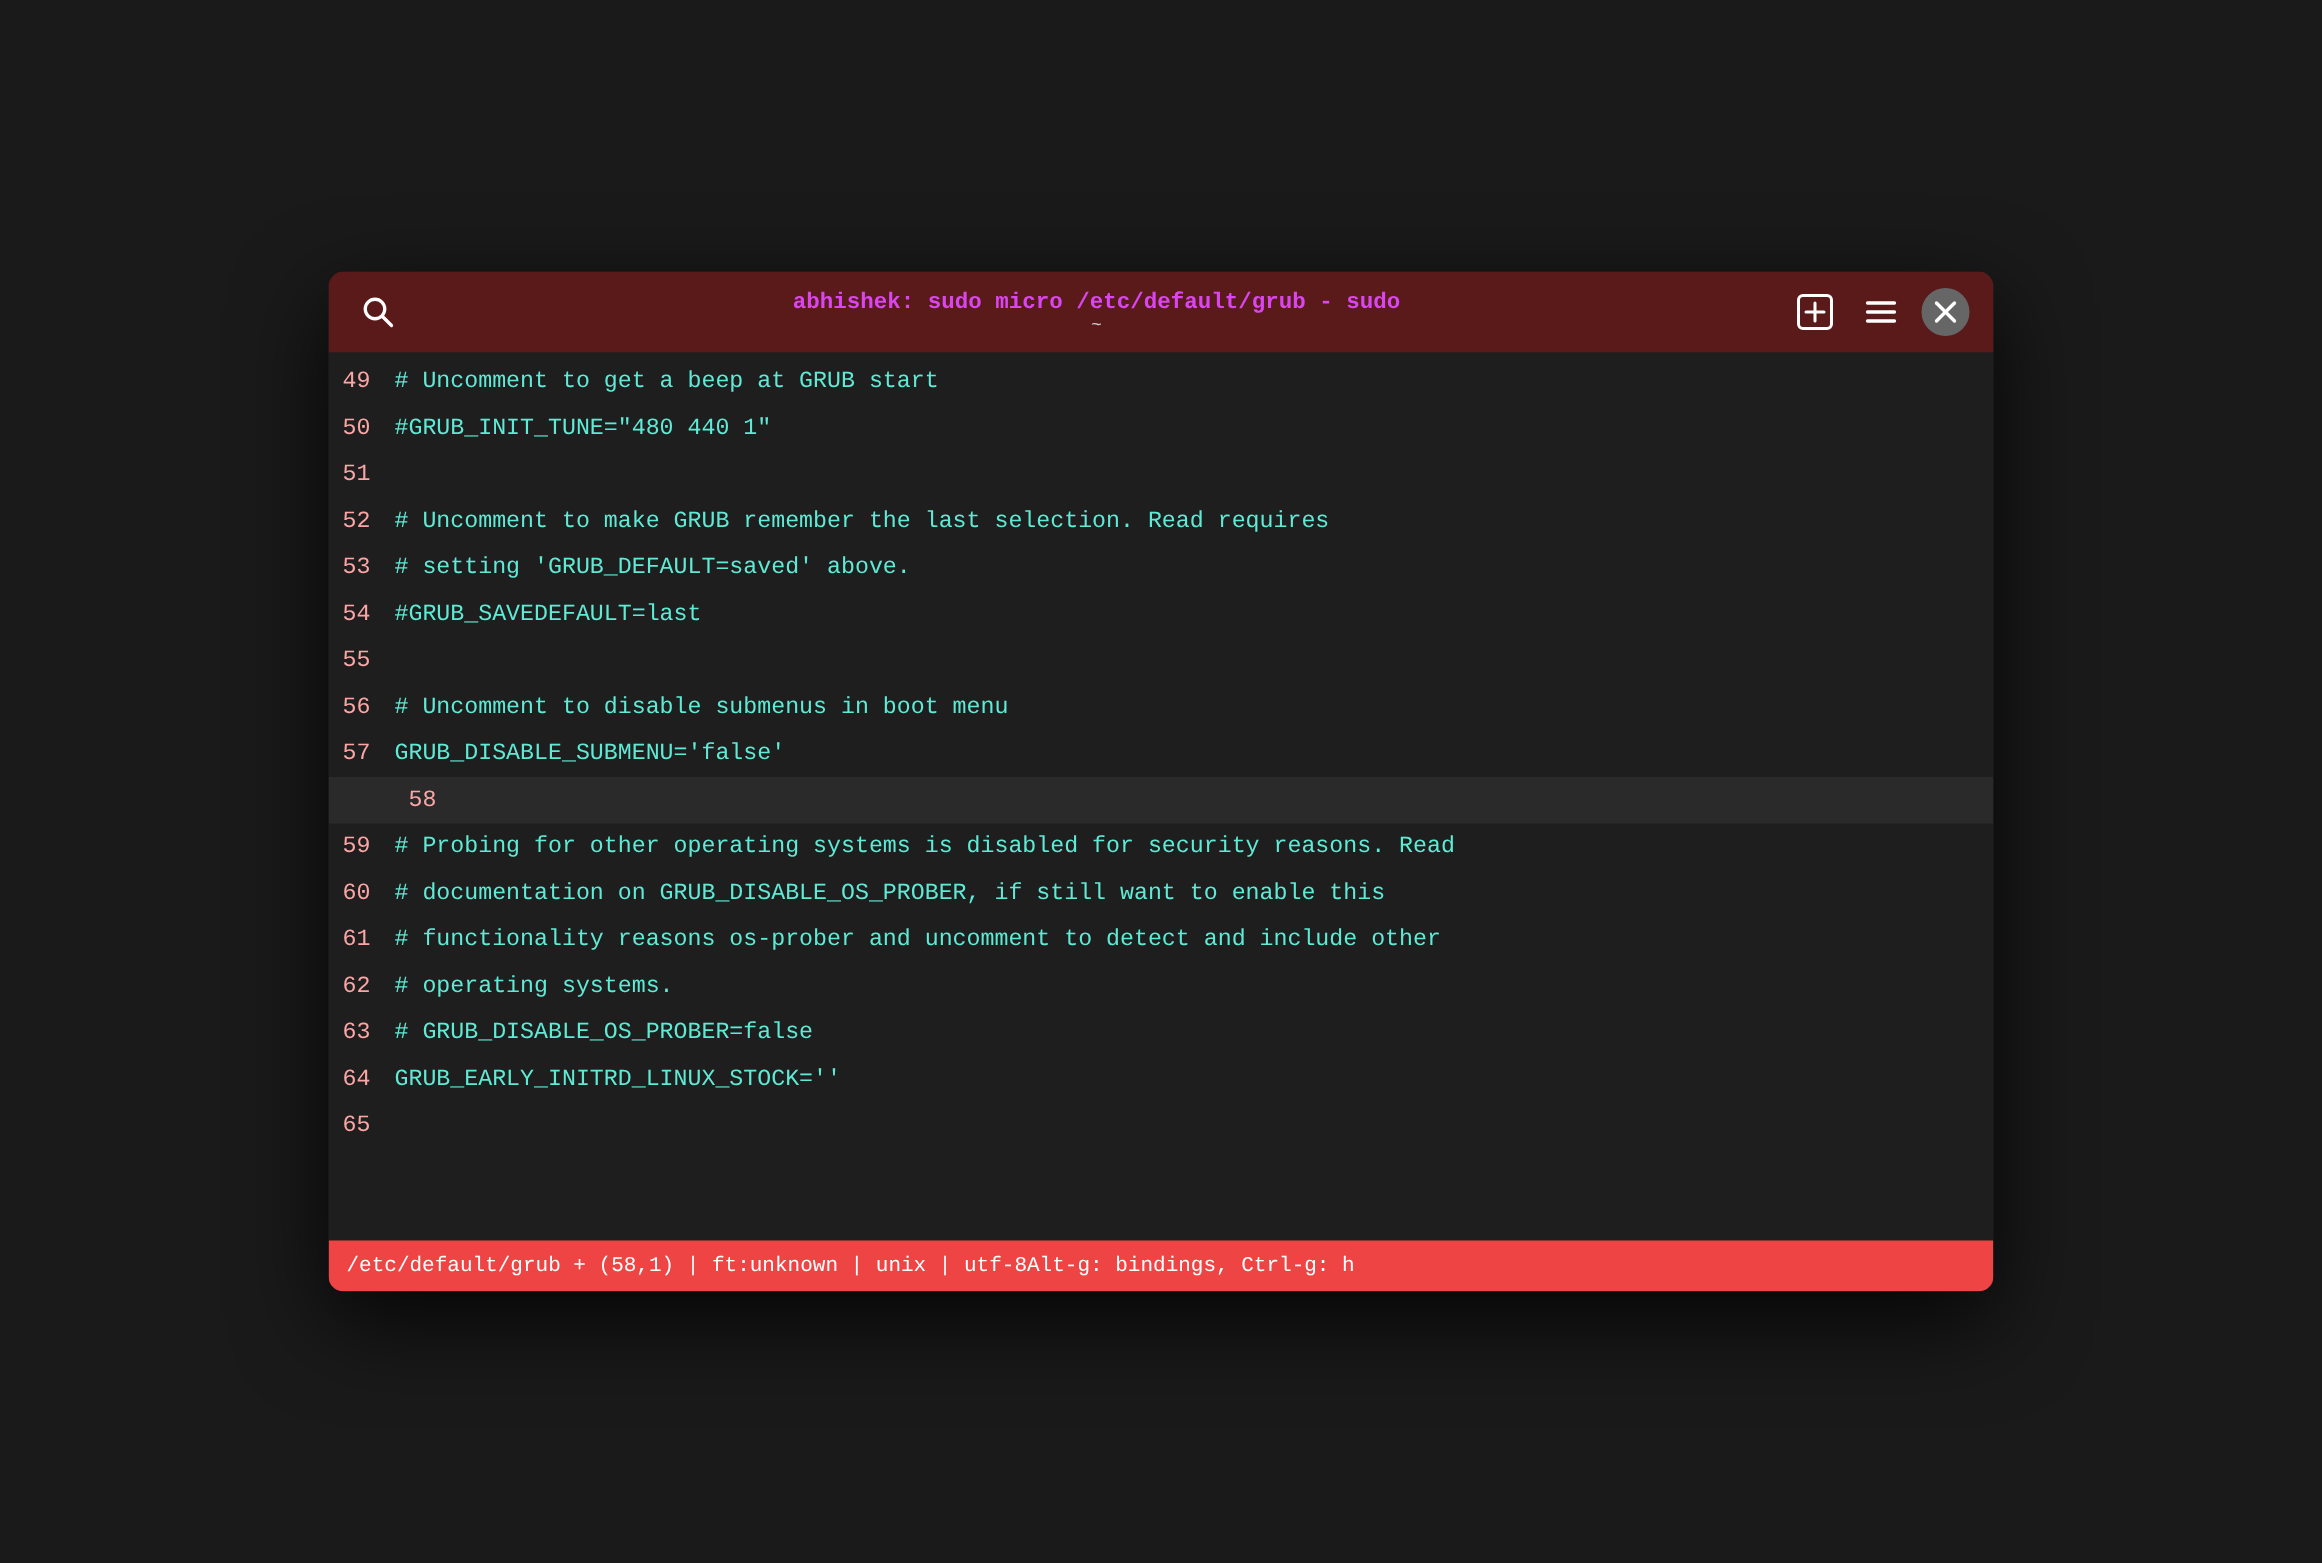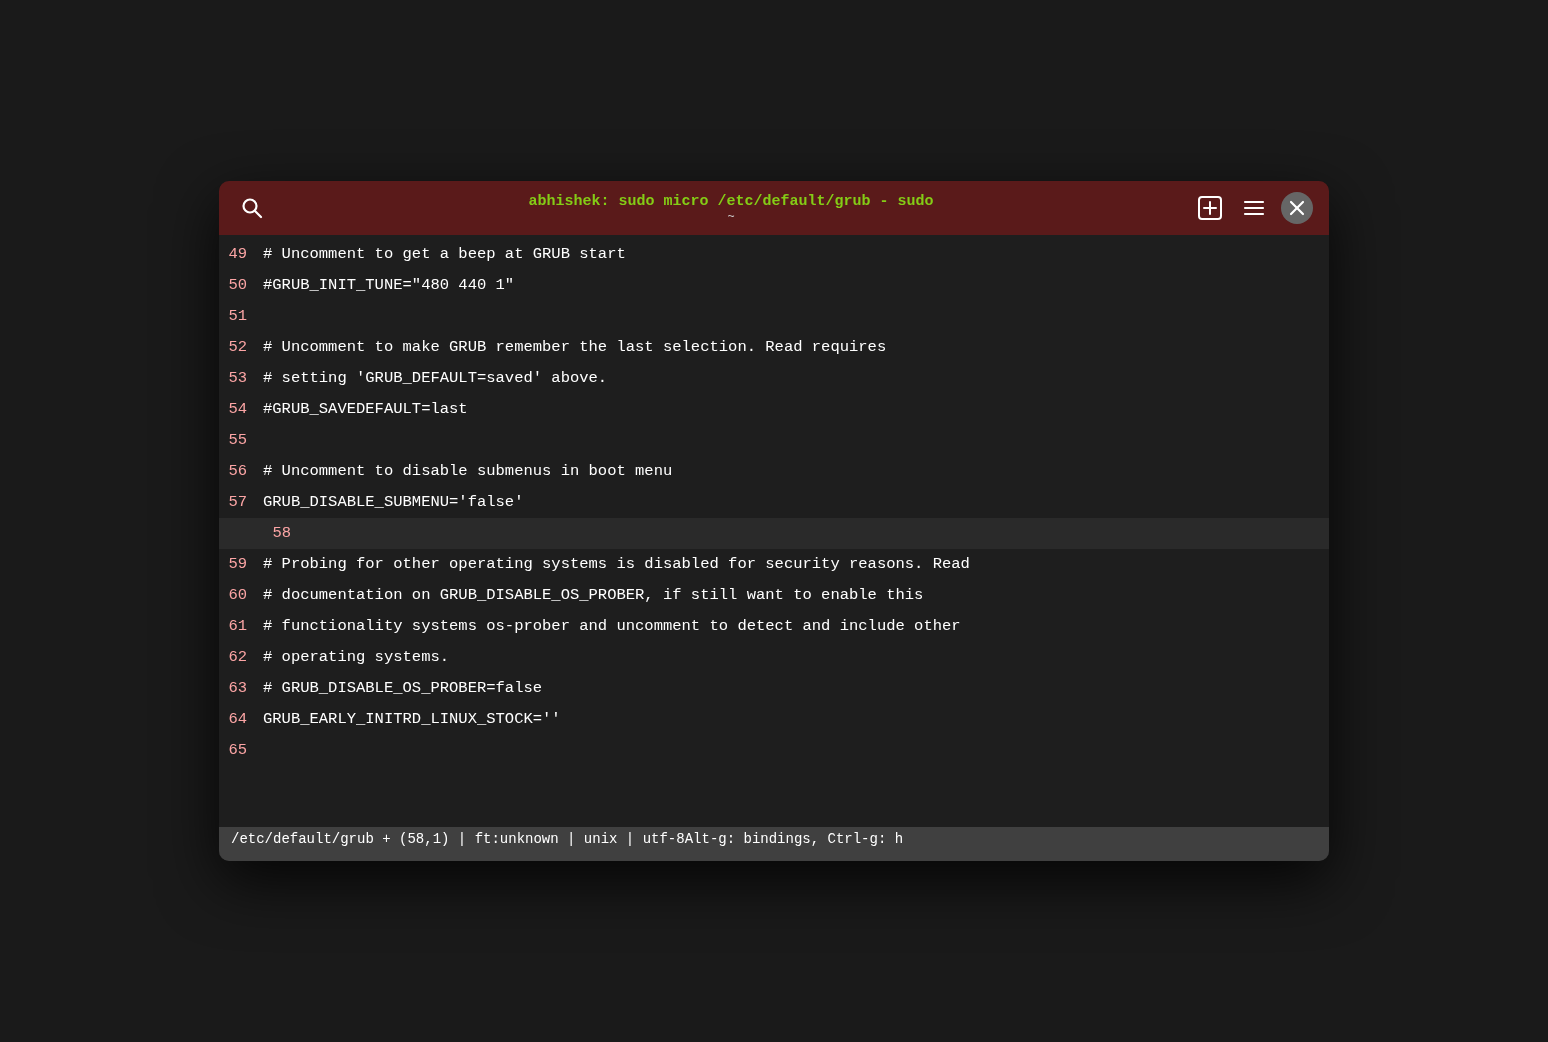--- a/index.html
+++ b/index.html
@@ -50,21 +50,21 @@
       color: #ffffff;
       font-size: 20px;
     }
 
     .title-bar-center {
       flex: 1;
       text-align: center;
     }
 
     .title-text {
-      color: #84cc16;
+      color: #d946ef;
       font-size: 15px;
       font-family: 'Courier New', Courier, monospace;
       font-weight: bold;
     }
 
     .title-subtitle {
       color: #cccccc;
       font-size: 12px;
       font-family: 'Courier New', Courier, monospace;
     }
@@ -127,32 +127,33 @@
     .line-number {
       color: #fca5a5;
       min-width: 44px;
       text-align: right;
       padding-right: 16px;
       user-select: none;
       flex-shrink: 0;
     }
 
     .line-content {
-      color: #ffffff;
+      color: #5eead4;
       flex: 1;
     }
 
     .status-bar {
-      background: #404040;
+      background: #ef4444;
       color: #ffffff;
       font-family: 'Courier New', Courier, monospace;
       font-size: 14px;
       padding: 4px 12px;
       height: 34px;
       display: flex;
+      align-items: center;
       flex-shrink: 0;
       white-space: pre;
     }
   </style>
 </head>
 <body>
 
 <div class="terminal-window">
 
   <div class="title-bar">
@@ -201,21 +202,21 @@
         <div class="line"><span class="line-number">51</span><span class="line-content"></span></div>
         <div class="line"><span class="line-number">52</span><span class="line-content"># Uncomment to make GRUB remember the last selection. Read requires</span></div>
         <div class="line"><span class="line-number">53</span><span class="line-content"># setting 'GRUB_DEFAULT=saved' above.</span></div>
         <div class="line"><span class="line-number">54</span><span class="line-content">#GRUB_SAVEDEFAULT=last</span></div>
         <div class="line"><span class="line-number">55</span><span class="line-content"></span></div>
         <div class="line"><span class="line-number">56</span><span class="line-content"># Uncomment to disable submenus in boot menu</span></div>
         <div class="line"><span class="line-number">57</span><span class="line-content">GRUB_DISABLE_SUBMENU='false'</span></div>
         <div class="line highlighted"><span class="line-number">58</span><span class="line-content"></span></div>
         <div class="line"><span class="line-number">59</span><span class="line-content"># Probing for other operating systems is disabled for security reasons. Read</span></div>
         <div class="line"><span class="line-number">60</span><span class="line-content"># documentation on GRUB_DISABLE_OS_PROBER, if still want to enable this</span></div>
-        <div class="line"><span class="line-number">61</span><span class="line-content"># functionality systems os-prober and uncomment to detect and include other</span></div>
+        <div class="line"><span class="line-number">61</span><span class="line-content"># functionality reasons os-prober and uncomment to detect and include other</span></div>
         <div class="line"><span class="line-number">62</span><span class="line-content"># operating systems.</span></div>
         <div class="line"><span class="line-number">63</span><span class="line-content"># GRUB_DISABLE_OS_PROBER=false</span></div>
         <div class="line"><span class="line-number">64</span><span class="line-content">GRUB_EARLY_INITRD_LINUX_STOCK=''</span></div>
         <div class="line"><span class="line-number">65</span><span class="line-content"></span></div>
       </div>
 
     <div class="status-bar">
       <span>/etc/default/grub + (58,1) | ft:unknown | unix | utf-8Alt-g: bindings, Ctrl-g: h</span>
     </div>
   </div>

